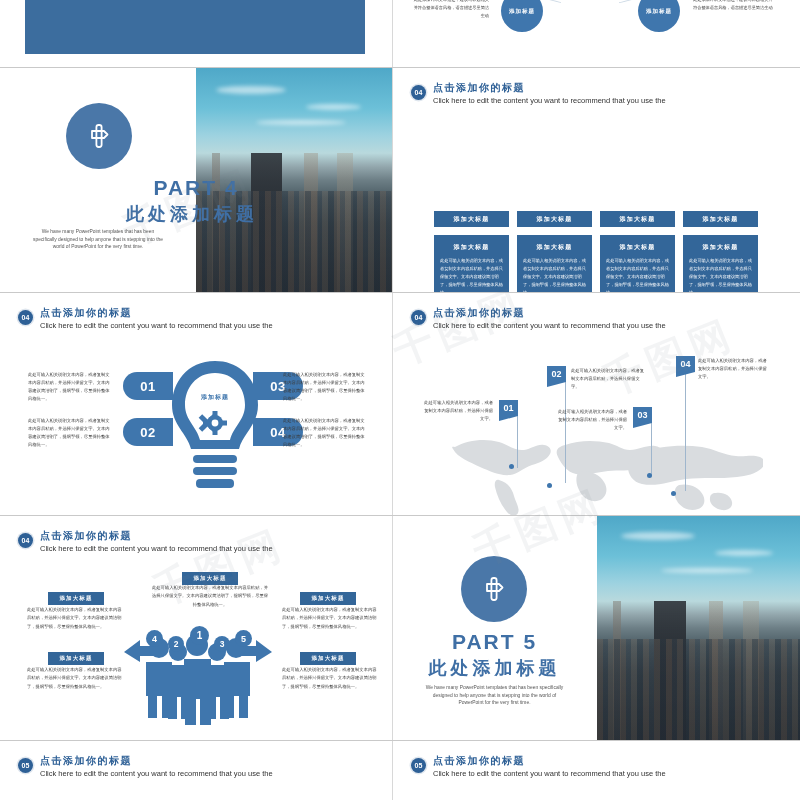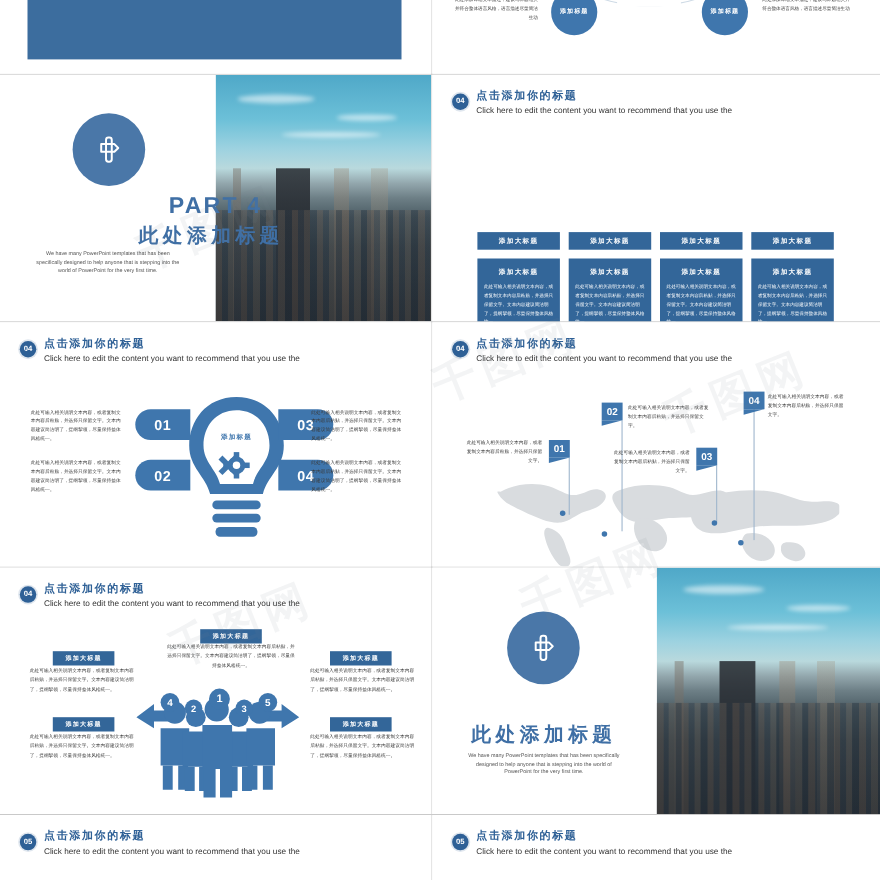--- a/index.html
+++ b/index.html
@@ -389,20 +389,21 @@
       <div class="cloud" style="left:24px; top:16px; width:74px; height:8px;"></div>
       <div class="cloud" style="left:118px; top:34px; width:58px; height:6px;"></div>
       <div class="cloud" style="left:64px; top:52px; width:92px; height:5px;"></div>
     </div>
     <div class="cover-icon" style="left:68px; top:40px; width:66px; height:66px;">
       <svg width="30" height="30" viewBox="0 0 30 30" fill="none" stroke="#ffffff" stroke-width="1.8">
         <rect x="12.4" y="4" width="5.2" height="22" rx="2.2"></rect>
         <path d="M8 10 H20 L23.5 13.5 L20 17 H8 Z" stroke-linejoin="round"></path>
       </svg>
     </div>
+    <div class="part-label" style="top:114px; font-size:21px; width:203px;">PART 5</div>
     <div class="part-cn" style="top:140px; font-size:18px; width:203px;">此处添加标题</div>
     <div class="part-en" style="top:168px; font-size:4.9px; width:203px; padding:0 30px;">We have many PowerPoint templates that has been specifically designed to help anyone that is stepping into the world of PowerPoint for the very first time.</div>
   </div>
 
   <div class="slide" style="left:0; top:741px; width:392px; height:59px;">
     <div class="slide-header">
       <div class="badge">05</div>
       <div class="hdr-texts">
         <div class="hdr-cn">点击添加你的标题</div>
         <div class="hdr-en">Click here to edit the content you want to recommend that you use the</div>

